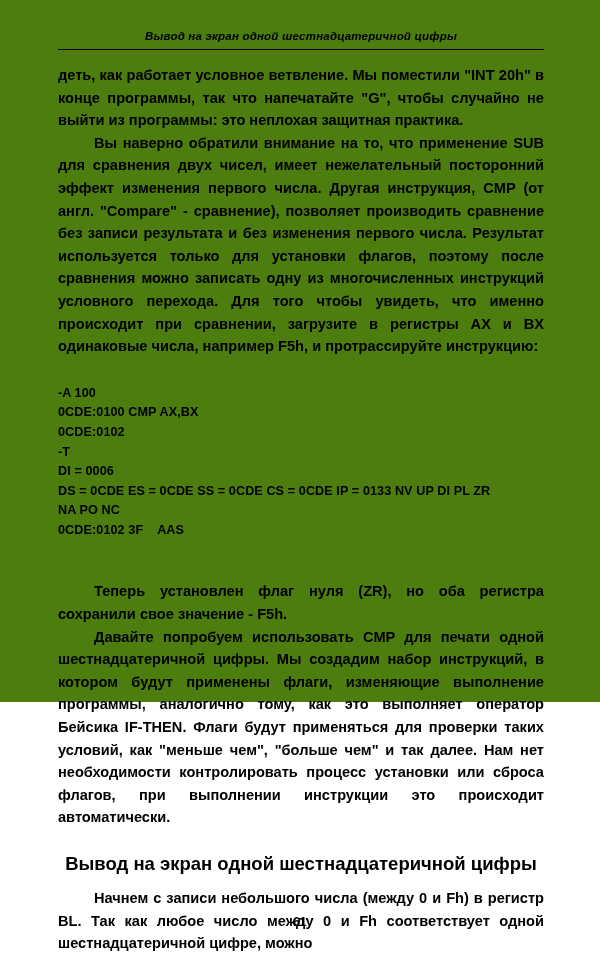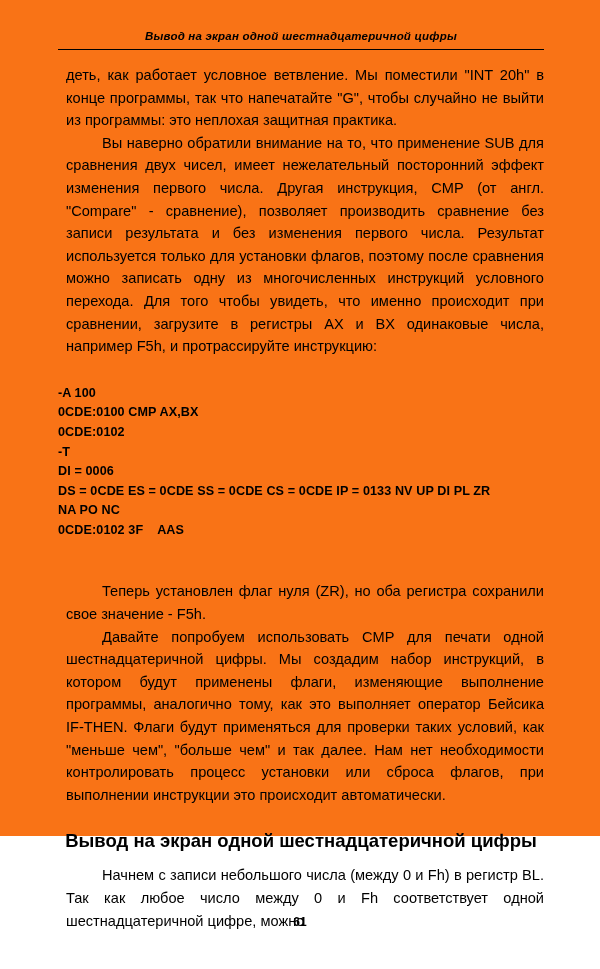--- a/index.html
+++ b/index.html
@@ -13,22 +13,22 @@
     font-family: "Liberation Sans", sans-serif;
     color: #000000;
     position: relative;
     overflow: hidden;
   }
   .page {
     position: absolute;
     left: 0;
     top: 0;
     width: 600px;
-    height: 836px;
-    background: #f97316;
+    height: 702px;
+    background: #4d7c0f;
   }
   .header {
     position: absolute;
     left: 58px;
     top: 30px;
     width: 486px;
     text-align: center;
     font-size: 11.5px;
     font-weight: bold;
     font-style: italic;
@@ -42,26 +42,26 @@
     height: 0;
     border-top: 1.6px solid #000;
   }
   .content {
     position: absolute;
     left: 58px;
     top: 64px;
     width: 486px;
   }
   p.body-par {
-    margin: 0 0 0 8px;
+    margin: 0 0 0 0;
     font-size: 14.6px;
     line-height: 22.6px;
     text-align: justify;
     text-justify: inter-word;
-    font-weight: normal;
+    font-weight: bold;
     letter-spacing: 0px;
   }
   p.body-par.indent {
     text-indent: 36px;
   }
   .spacer-sm { height: 6px; }
   .code-block {
     margin-top: 26px;
     margin-bottom: 24px;
     font-size: 12.6px;

